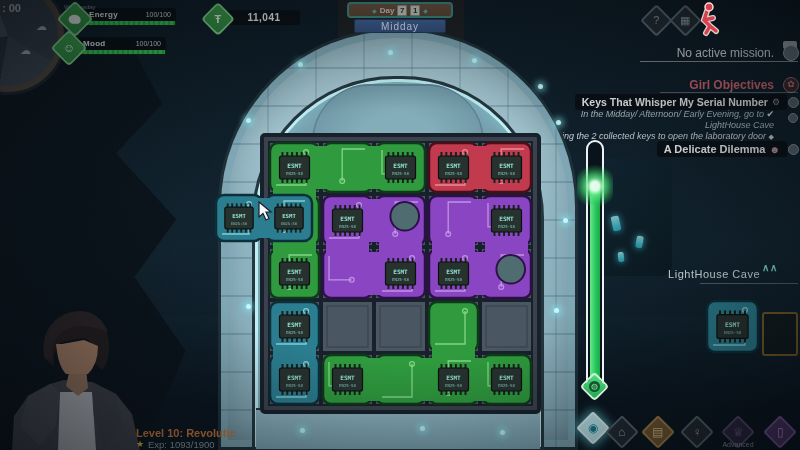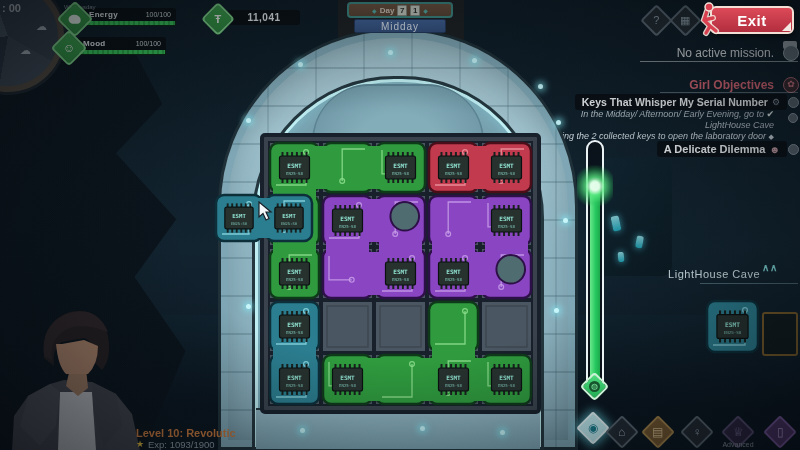--- a/index.html
+++ b/index.html
@@ -662,24 +662,20 @@
   </div>
   <svg class="abs runner" width="34" height="36">
     <g stroke="#f2e4da" stroke-width="6" stroke-linecap="round" fill="none" opacity=".9">
       <path d="M17,9 L14,18 L20,24 L16,31 M14,18 L23,16 M20,24 L26,29"></path>
     </g>
     <g stroke="#d84050" stroke-width="3.4" stroke-linecap="round" fill="none">
       <path d="M17,9 L14,18 L20,24 L16,31 M14,18 L23,16 M20,24 L26,29"></path>
     </g>
     <circle cx="19" cy="5" r="4" fill="#d84050" stroke="#f2e4da" stroke-width="1.5"></circle>
   </svg>
-  <div class="abs exit-btn">
-    <span>Exit</span>
-    <div class="exit-curl"></div>
-  </div>
   <div class="abs mini-pill"></div>
 
   <div class="rp-row rp" style="top:46px;font-size:12px;">No active mission.</div>
   <div class="abs dot-ico" style="left:783px;top:45px;width:14px;height:14px;background:#66767f;border:1px solid #9fb2ba;"></div>
   <div class="divider" style="left:640px;top:61px;width:158px;"></div>
 
   <div class="rp-row" style="top:78px;font-size:12px;font-weight:bold;color:#e06a78;">Girl Objectives</div>
   <div class="abs dot-ico" style="left:783px;top:77px;width:14px;height:14px;background:#3a2a30;border:1px solid #b06a78;color:#d87a88;font-size:9px;text-align:center;line-height:13px;">✿</div>
   <div class="divider" style="left:660px;top:92px;width:138px;opacity:.6;"></div>
 

